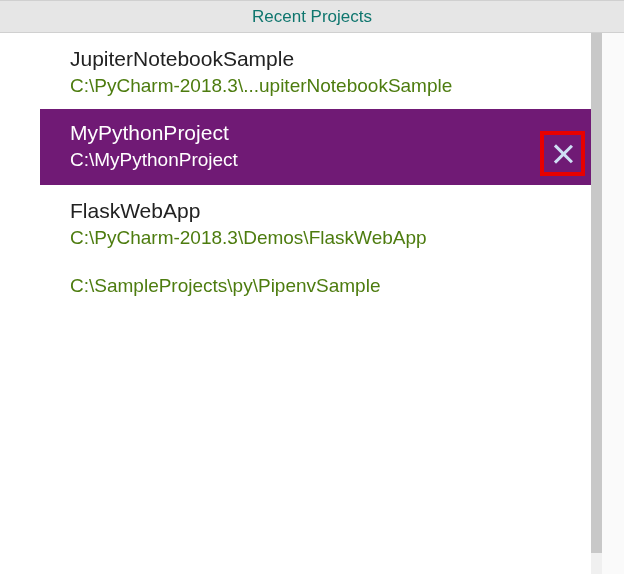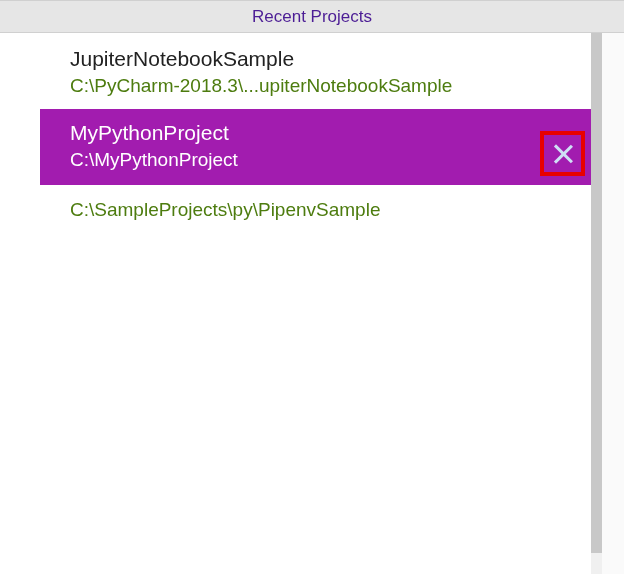--- a/index.html
+++ b/index.html
@@ -17,21 +17,21 @@
     }
     .header {
       height: 33px;
       background: #e6e6e6;
       border-top: 1px solid #d0d0d0;
       border-bottom: 1px solid #d0d0d0;
       display: flex;
       align-items: center;
       justify-content: center;
       font-size: 17px;
-      color: #4c1d95;
+      color: #0f766e;
     }
     .list-container {
       width: 591px;
       height: 541px;
       background: #fff;
       position: relative;
       overflow: hidden;
       padding-left: 40px;
     }
     .list-item {
@@ -42,21 +42,21 @@
     .list-item .name {
       font-size: 21px;
       color: #222;
       margin-bottom: 4px;
     }
     .list-item .path {
       font-size: 19px;
       color: #4d7c0f;
     }
     .list-item.selected {
-      background: #a21caf;
+      background: #701a75;
       padding-top: 12px;
       padding-bottom: 14px;
     }
     .list-item.selected .name {
       color: #fff;
     }
     .list-item.selected .path {
       color: #fff;
     }
     .close-icon-wrap {
@@ -132,20 +132,24 @@
 
   <div class="list-item selected">
     <div class="name">MyPythonProject</div>
     <div class="path">C:\MyPythonProject</div>
     <div class="close-icon-wrap">
       <span class="close-x"></span>
     </div>
   </div>
 
 
+  <div class="list-item">
+    <div class="name">FlaskWebApp</div>
+    <div class="path">C:\PyCharm-2018.3\Demos\FlaskWebApp</div>
+  </div>
 
   <div class="list-item">
     <div class="path">C:\SampleProjects\py\PipenvSample</div>
   </div>
 
 </div>
 
 <div class="right-gutter"></div>
 <div class="scrollbar-track">
   <div class="scrollbar-thumb"></div>

